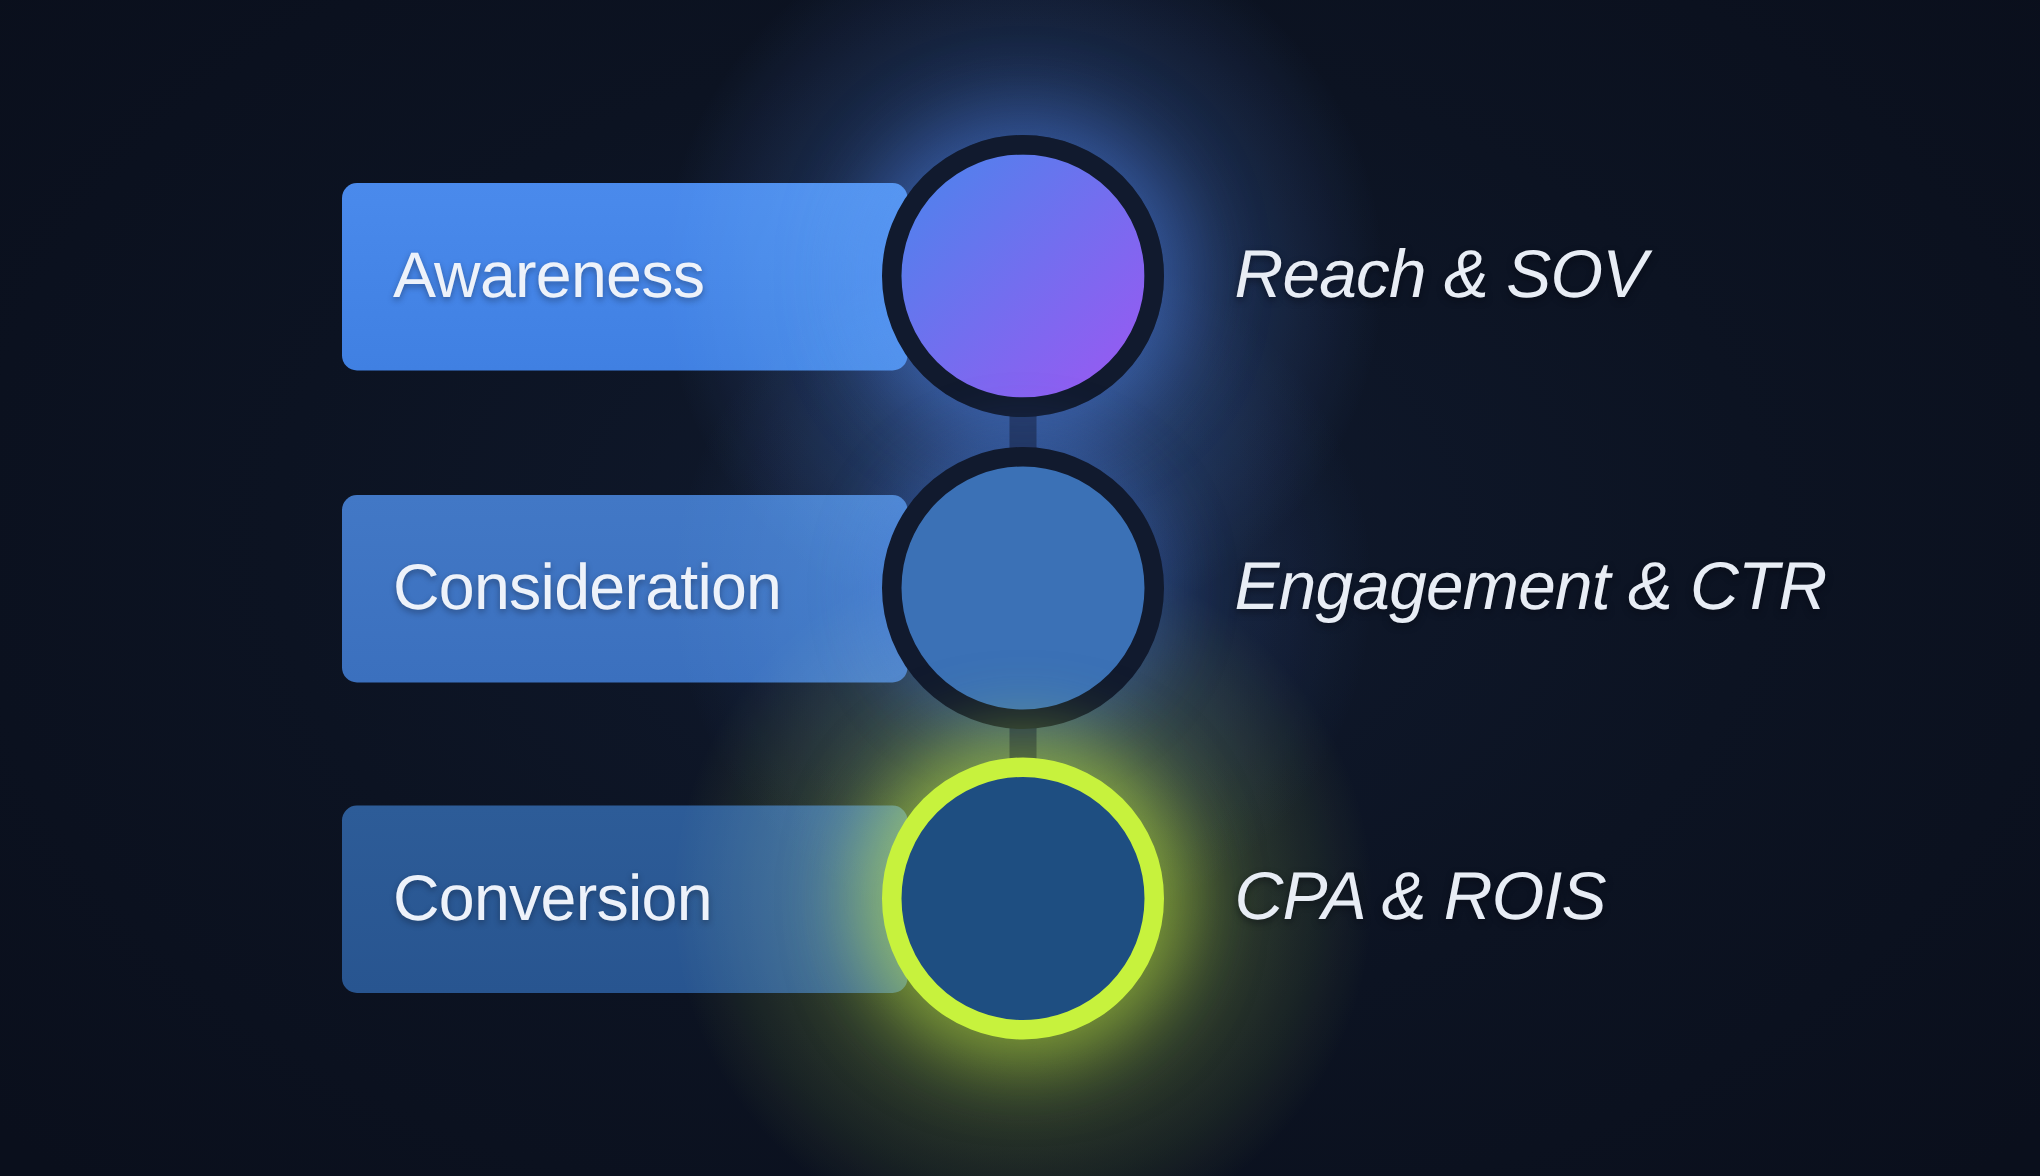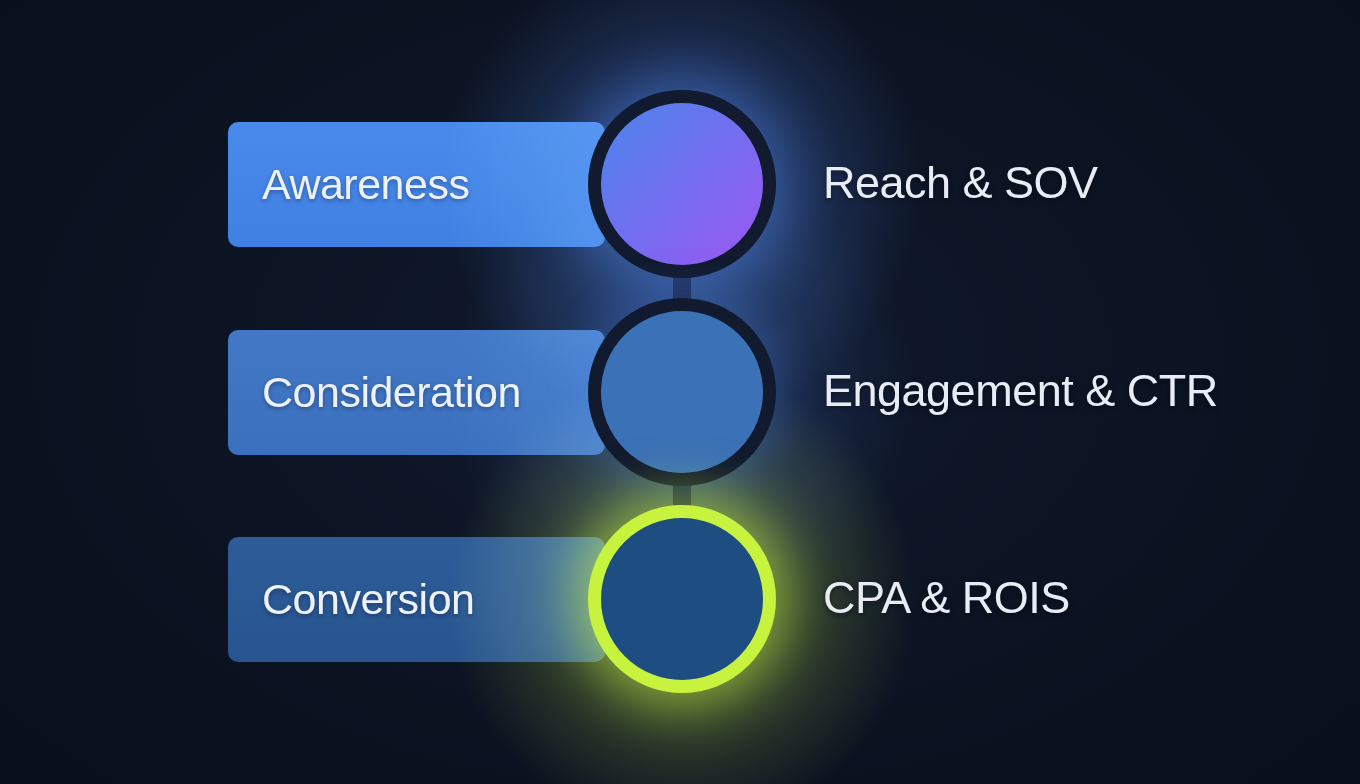--- a/index.html
+++ b/index.html
@@ -115,20 +115,21 @@
     left: 823px;
     top: 0;
     transform: translateY(-52%);
     font-size: 45px;
     font-weight: 500;
     letter-spacing: -0.5px;
     color: var(--metric-text);
     text-shadow: 0 2px 5px rgba(5, 8, 16, 0.5);
     white-space: nowrap;
     z-index: 6;
+    font-style: italic;
   }
 </style>
 </head>
 <body>
 
 <div class="stage-diagram">
 
   <div class="connector"></div>
 
   <div class="row r1">

